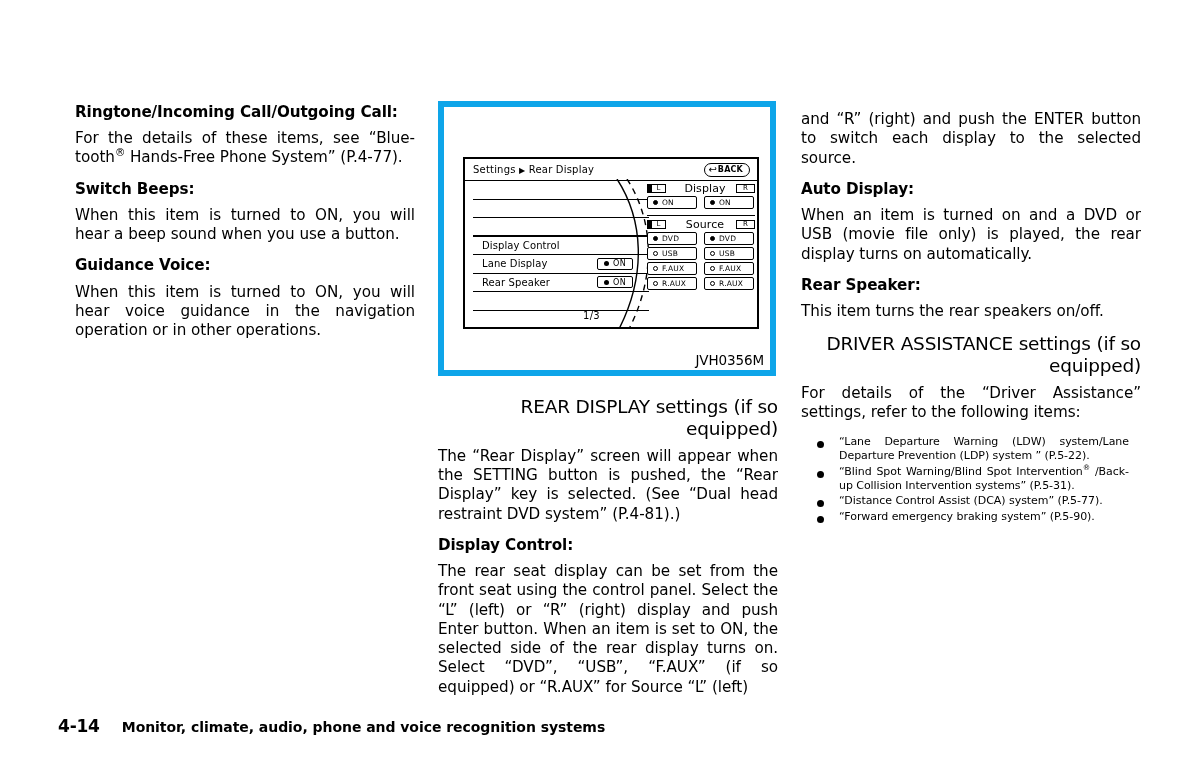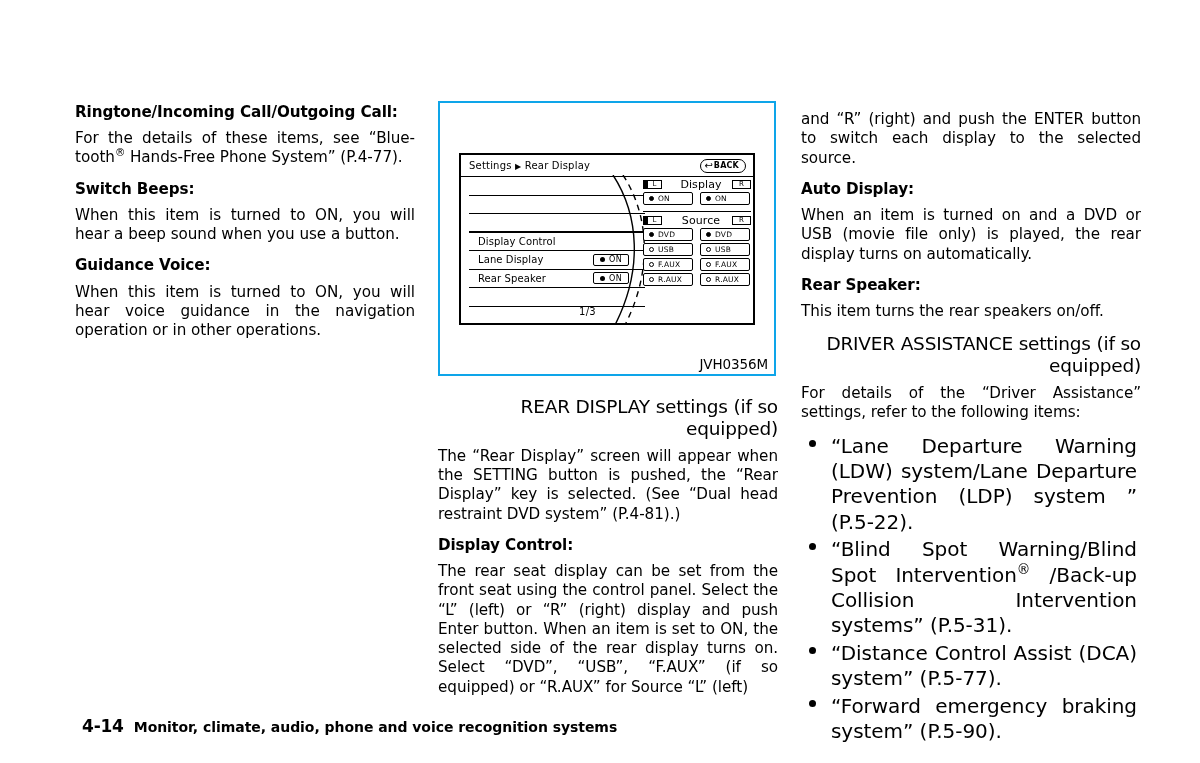--- a/index.html
+++ b/index.html
@@ -56,23 +56,23 @@
     letter-spacing: -0.05px;
   }
   p.body.tight { margin-bottom: 11px; }
   p.body:last-child { margin-bottom: 0; }
 
   sup.reg { font-size: 0.68em; vertical-align: super; line-height: 0; }
 
   
   ul.bullets {
     list-style: none;
-    margin: 4px;
+    margin: 12px;
     padding: 0;
-    font-size: 20px;
+    font-size: 11px;
   }
   ul.bullets li {
     position: relative;
     padding-left: 26px;
     margin-bottom: 2px;
     line-height: 1.27;
     text-align: justify;
     letter-spacing: -0.05px;
   }
   ul.bullets li .dot {
@@ -85,21 +85,21 @@
     border-radius: 50%;
   }
 
   
   .figure-box {
     position: absolute;
     left: 438px;
     top: 101px;
     width: 338px;
     height: 275px;
-    border: 2px solid #0ea5e9;
+    border: 6px solid #0ea5e9;
     box-sizing: border-box;
     background: #fff;
   }
   .fig-id {
     position: absolute;
     right: 6px;
     bottom: 2px;
     font-size: 13.5px;
     letter-spacing: -0.1px;
   }
@@ -267,25 +267,25 @@
   .opt .rad.sel { background: #000; }
   .opt .otxt { font-size: 7.5px; letter-spacing: 0.2px; }
   .divider-line {
     border-top: 1.2px solid #000;
     margin: 4px 0 3px 0;
   }
 
   
   .footer {
     position: absolute;
-    left: 82px;
+    left: 58px;
     bottom: 27px;
     display: flex;
     align-items: baseline;
-    gap: 10px;
+    gap: 22px;
   }
   .footer .pgnum {
     font-size: 17px;
     font-weight: bold;
     letter-spacing: -0.2px;
   }
   .footer .ftitle {
     font-size: 14px;
     font-weight: bold;
     letter-spacing: -0.05px;

